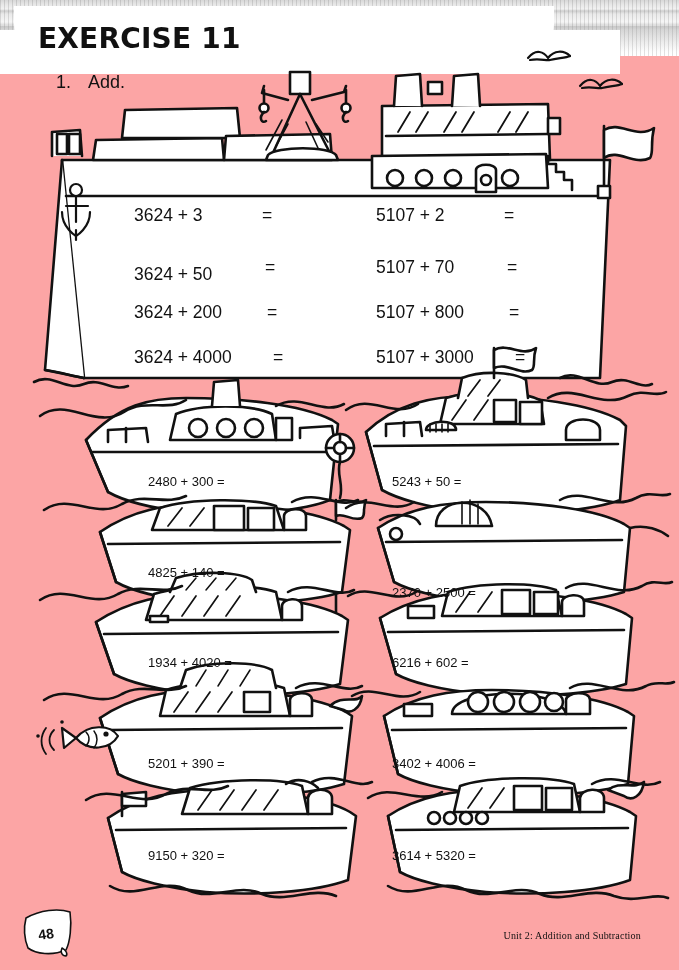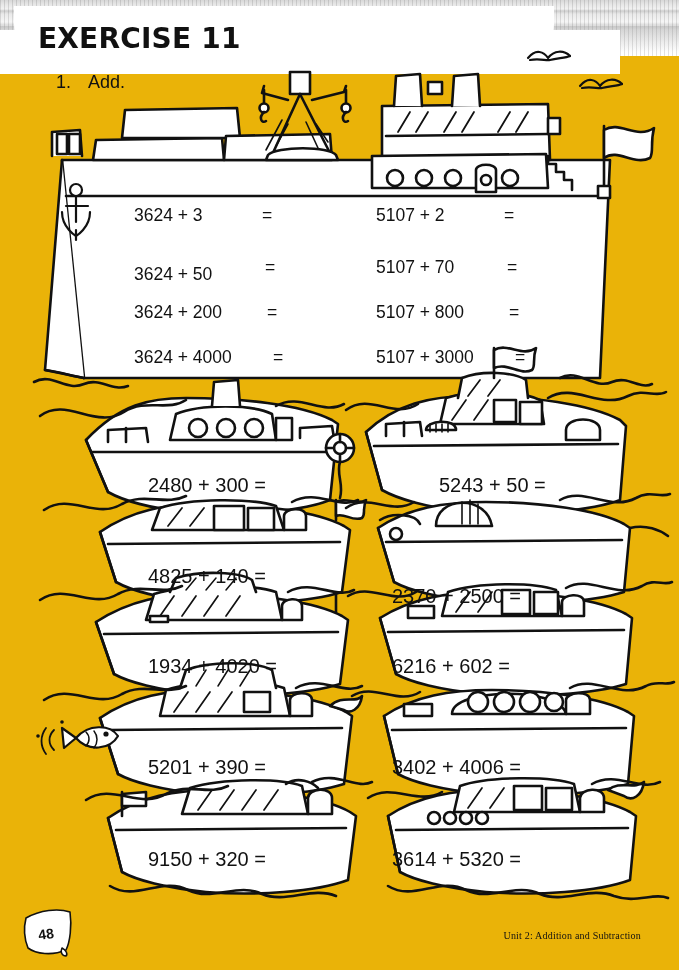--- a/index.html
+++ b/index.html
@@ -4,21 +4,21 @@
 <style>
   html,body{margin:0;padding:0;}
   body{
     width:679px;height:970px;
     background:#ffffff;
     font-family:"Liberation Sans", sans-serif;
     color:#111;
     overflow:hidden;
     position:relative;
   }
-  .page{position:absolute;inset:0;overflow:hidden;background:#eab308;}
+  .page{position:absolute;inset:0;overflow:hidden;background:#fca5a5;}
 
   
   .scan-edge{
     position:absolute;left:0;top:0;width:679px;height:56px;
     background:
       linear-gradient(to bottom,#d8d8d8 0px,#e6e6e6 4px,#f2f2f2 9px,#cfcfcf 11px,#eaeaea 14px,#f6f6f6 22px,#dddddd 25px,#f2f2f2 30px,#fafafa 42px,#ffffff 56px),
       repeating-linear-gradient(to right, rgba(160,160,160,.30) 0 1px, rgba(255,255,255,0) 1px 4px);
     background-blend-mode:multiply;
   }
   .scan-edge:after{
@@ -50,21 +50,21 @@
     color:#111;
   }
   .q-num{position:absolute;left:56px;top:72px;font-size:18px;color:#111;}
   .q-label{position:absolute;left:88px;top:72px;font-size:18px;color:#111;}
 
   
   svg.art{position:absolute;left:0;top:0;width:679px;height:970px;pointer-events:none;}
 
   
   .eq{
-    position:absolute;font-size:20px;color:#111;white-space:nowrap;
+    position:absolute;font-size:13px;color:#111;white-space:nowrap;
     font-family:"Liberation Sans", sans-serif;
   }
   .eq-lhs{position:absolute;font-size:17.5px;color:#111;white-space:nowrap;}
   .eq-eqs{position:absolute;font-size:17.5px;color:#111;}
 
   
   .page-badge{
     position:absolute;left:22px;top:914px;width:48px;height:40px;
   }
   .page-badge .num{
@@ -448,21 +448,21 @@
   <div class="eq-lhs" style="left:376px;top:257px;">5107 + 70</div>
   <div class="eq-eqs" style="left:507px;top:257px;">=</div>
 
   <div class="eq-lhs" style="left:376px;top:302px;">5107 + 800</div>
   <div class="eq-eqs" style="left:509px;top:302px;">=</div>
 
   <div class="eq-lhs" style="left:376px;top:347px;">5107 + 3000</div>
   <div class="eq-eqs" style="left:515px;top:347px;">=</div>
 
   <div class="eq" style="left:148px;top:474px;">2480 + 300 =</div>
-  <div class="eq" style="left:392px;top:474px;margin-left:47px;">5243 + 50 =</div>
+  <div class="eq" style="left:392px;top:474px;">5243 + 50 =</div>
 
   <div class="eq" style="left:148px;top:565px;">4825 + 140 =</div>
   <div class="eq" style="left:392px;top:585px;">2370 + 2500 =</div>
 
   <div class="eq" style="left:148px;top:655px;">1934 + 4020 =</div>
   <div class="eq" style="left:392px;top:655px;text-align:center;">6216 + 602 =</div>
 
   <div class="eq" style="left:148px;top:756px;">5201 + 390 =</div>
   <div class="eq" style="left:392px;top:756px;">3402 + 4006 =</div>
 

